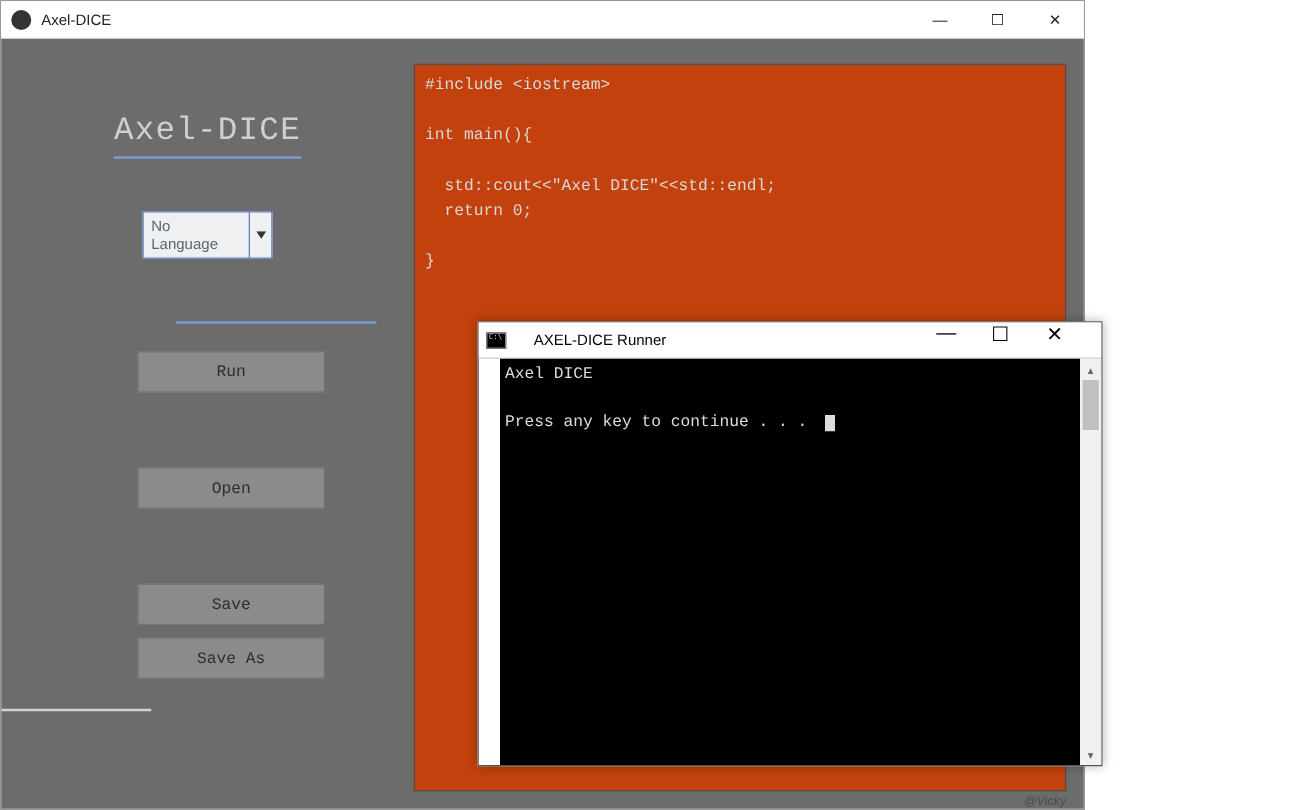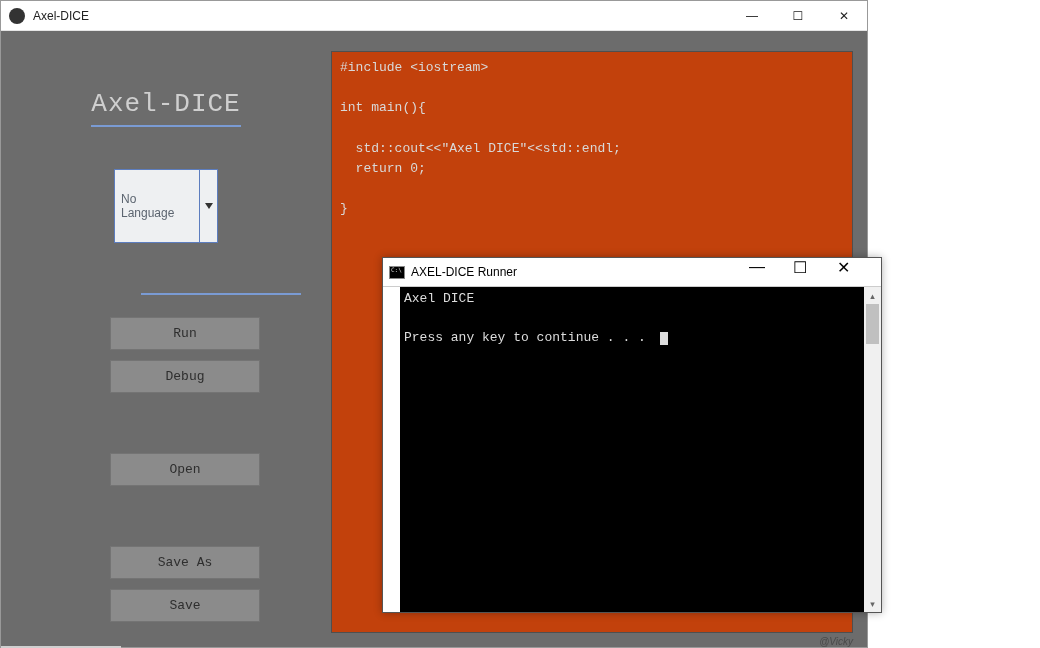--- a/index.html
+++ b/index.html
@@ -15,35 +15,35 @@
   
   .app-body { flex: 1; background: #6c6c6c; position: relative; }
   
   .sidebar { position: absolute; left: 0; top: 0; width: 330px; height: 100%; }
   .sidebar-title { font-family: "Courier New", monospace; font-size: 26px; color: #cfcfcf; text-align: center; margin-top: 58px; font-weight: normal; letter-spacing: 1px; }
   .underline { height: 2px; background: #7a9bd4; margin: 6px auto 0 auto; width: 150px; }
   .underline.right { margin-left: 140px; margin-right: 30px; width: 160px; margin-top: 50px; }
   .underline.left { margin-left: 0; width: 120px; margin-top: 24px; background: #d0d0d0; }
 
   .lang-select-wrap { margin: 42px auto 0 auto; width: 104px; display: flex; }
-  .lang-select { border: 1px solid #5c7dbf; background: #eef0f2; padding: 22px 6px; font-size: 12px; color: #5c6570; flex: 1; }
+  .lang-select { border: 1px solid #5c7dbf; background: #eef0f2; padding: 4px 6px; font-size: 12px; color: #5c6570; flex: 1; }
   .lang-btn { border: 1px solid #5c7dbf; border-left: none; background: #eef0f2; width: 18px; display: flex; align-items: center; justify-content: center; }
   
   .btn-group { margin-top: 22px; padding-left: 38px; }
   .side-btn { display: block; width: 150px; margin: 0 auto 10px auto; background: #8b8b8b; border: 1px solid #747474; color: #2e2e2e; font-family: "Courier New", monospace; font-size: 13px; padding: 8px 0; text-align: center; cursor: pointer; }
   .side-btn.first-in-group { margin-top: 0; }
   .group-spacer { height: 28px; }
   
   .editor { position: absolute; left: 330px; top: 20px; right: 14px; bottom: 14px; border: 1px solid #4f4f4f; padding: 6px 8px; font-family: "Courier New", monospace; font-size: 13px; color: #d9d9d9; white-space: pre; line-height: 1.55; background: #c2410c; }
   
   .credit { position: absolute; right: 14px; bottom: 0px; font-size: 10px; color: #4a4a4a; font-style: italic; }
   
   
   .runner { position: absolute; left: 381px; top: 226px; width: 500px; height: 356px; background: #fff; border: 1px solid #555; box-shadow: 0 0 8px rgba(0,0,0,0.3); display: flex; flex-direction: column; }
-  .runner-titlebar { height: 28px; background: #fff; display: flex; align-items: center; padding-left: 6px; }
+  .runner-titlebar { height: 28px; background: #fff; display: flex; align-items: center; padding-left: 6px; gap: 16px; }
   .runner-titlebar .cmd-icon { width: 16px; height: 13px; background: #000; border: 1px solid #888; position: relative; margin-right: 6px; }
   .runner-titlebar .cmd-icon::after { content: "C:\\"; position: absolute; top: -1px; left: 1px; font-size: 6px; color: #ccc; font-family: monospace; }
   .runner-titlebar .r-title { font-size: 12px; color: #000; flex: 1; }
   .runner-titlebar .win-controls { display: flex; height: 100%; }
   .runner-titlebar .win-btn { width: 44px; }
   .runner-body { flex: 1; display: flex; border-top: 1px solid #ccc; padding-left: 17px; }
   .console { flex: 1; background: #000; color: #ddd; font-family: "Courier New", monospace; font-size: 13px; padding: 2px 4px; white-space: pre; line-height: 1.5; position: relative; }
   .cursor-block { display: inline-block; width: 8px; height: 13px; background: #ddd; vertical-align: text-bottom; margin-left: 14px; }
   .scrollbar { width: 17px; background: #f0f0f0; position: relative; }
   .scrollbar .thumb-up { position: absolute; top: 0; left: 0; right: 0; height: 17px; display:flex; align-items:center; justify-content:center; color:#666; font-size:9px;}
@@ -77,34 +77,33 @@
           <svg width="8" height="6" viewBox="0 0 8 6">
               <path d="M0 0 L8 0 L4 6 Z" fill="#333"></path>
             </svg>
         </div>
       </div>
 
       <div class="underline right"></div>
 
       <div class="btn-group">
         <div class="side-btn first-in-group">Run</div>
-        <div class="side-btn">Debug</div>
       </div>
 
       <div class="group-spacer"></div>
 
       <div class="btn-group">
         <div class="side-btn first-in-group">Open</div>
       </div>
 
       <div class="group-spacer"></div>
 
       <div class="btn-group">
+        <div class="side-btn first-in-group">Save</div>
         <div class="side-btn">Save As</div>
-        <div class="side-btn first-in-group">Save</div>
       </div>
 
       <div class="underline left"></div>
 
     </div>
 
     <div class="editor">#include &lt;iostream&gt;
 
 int main(){
 

